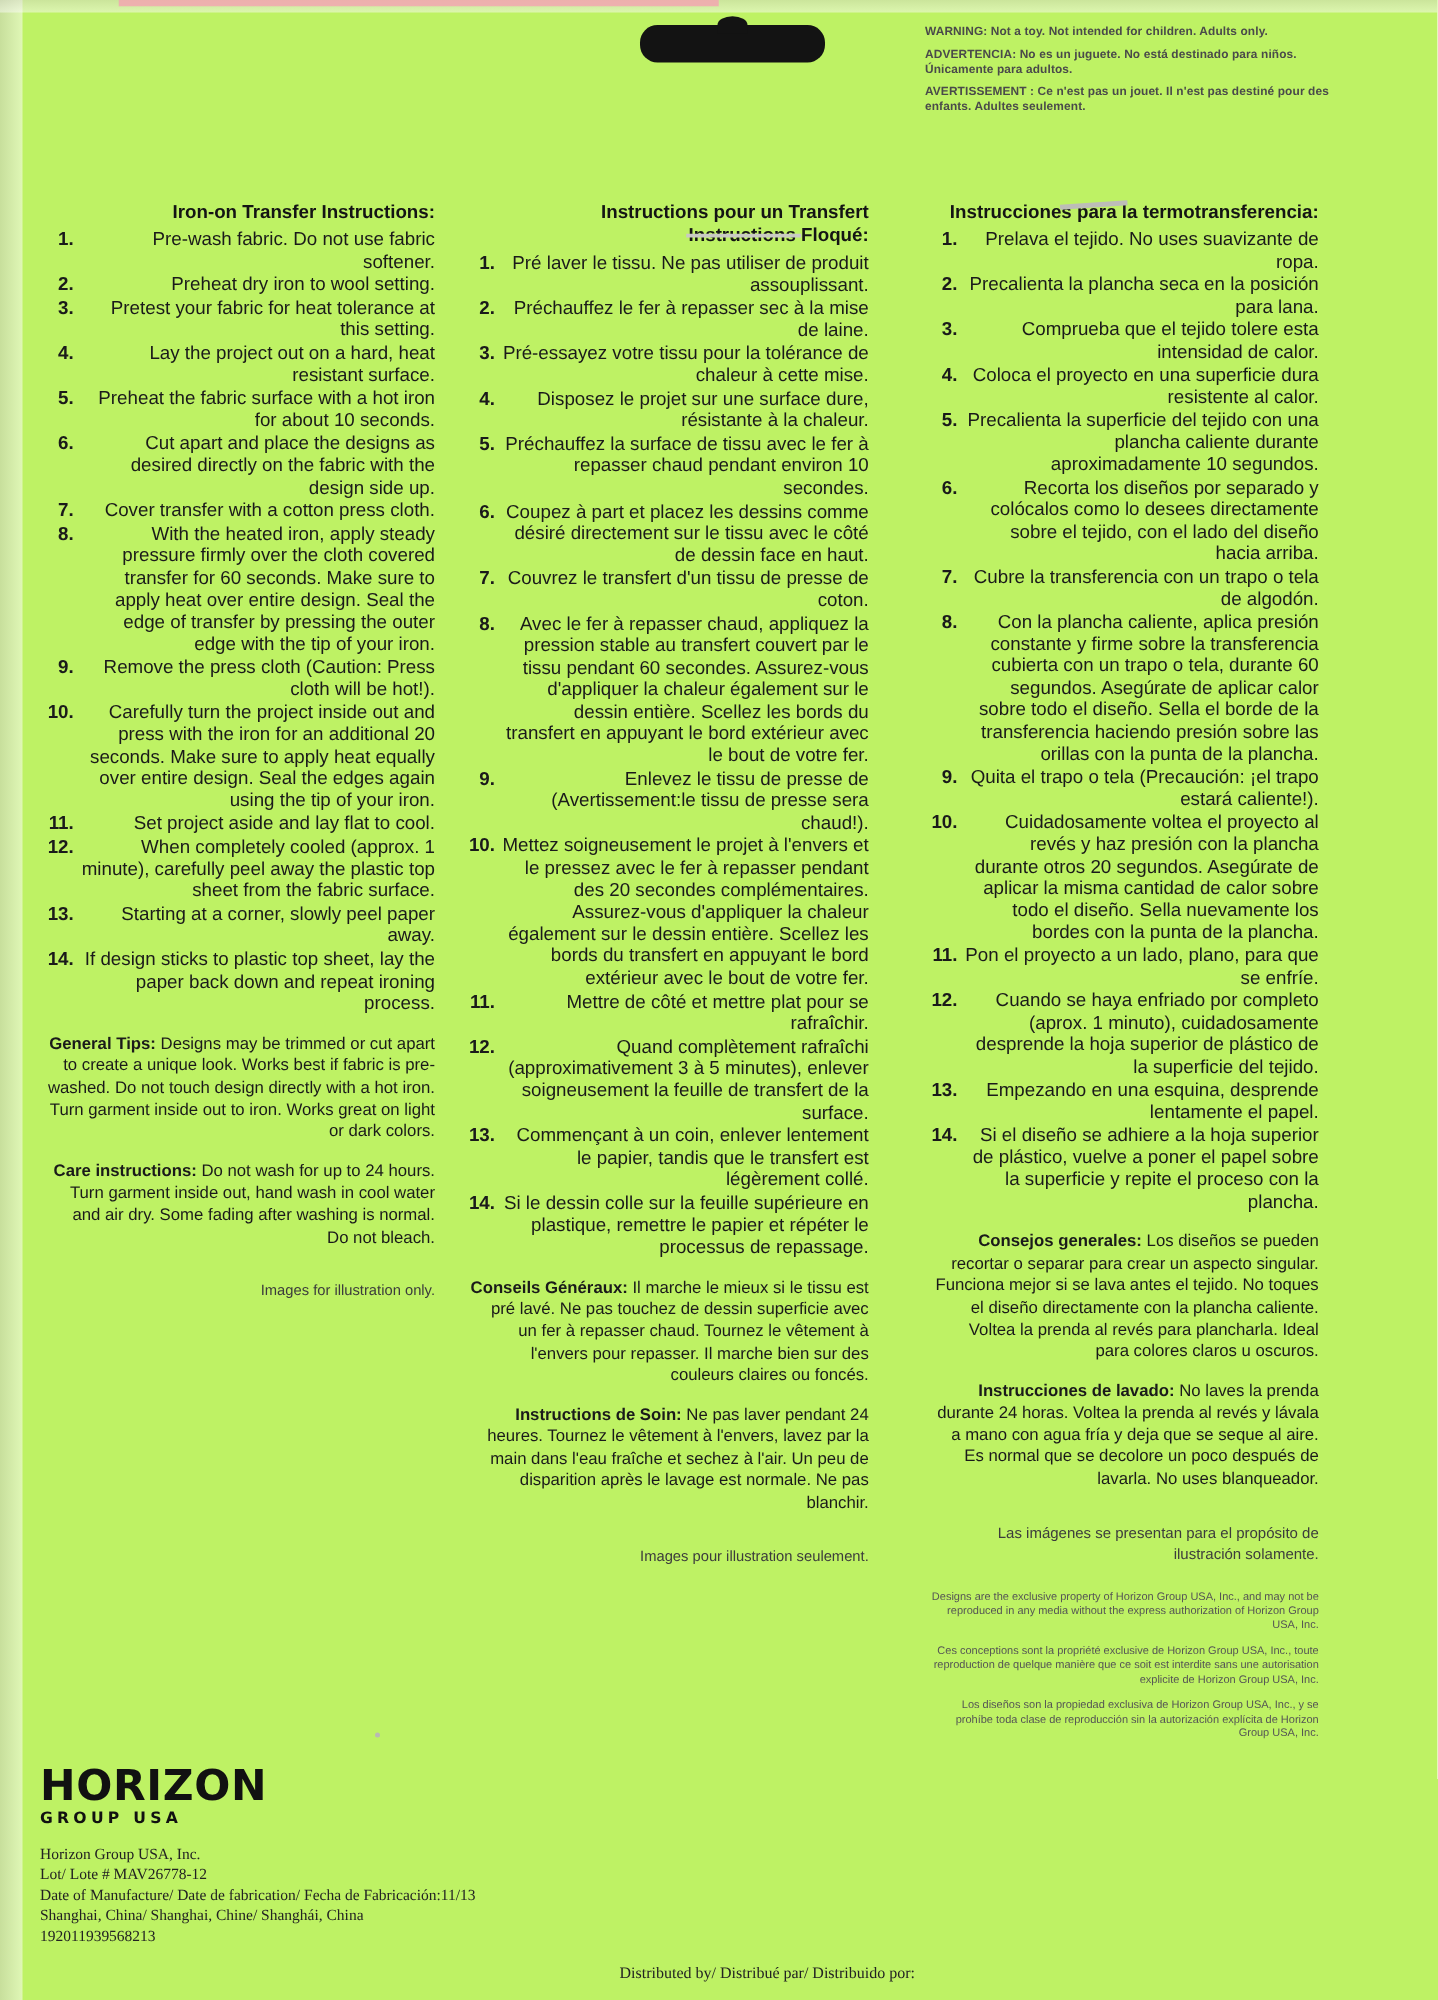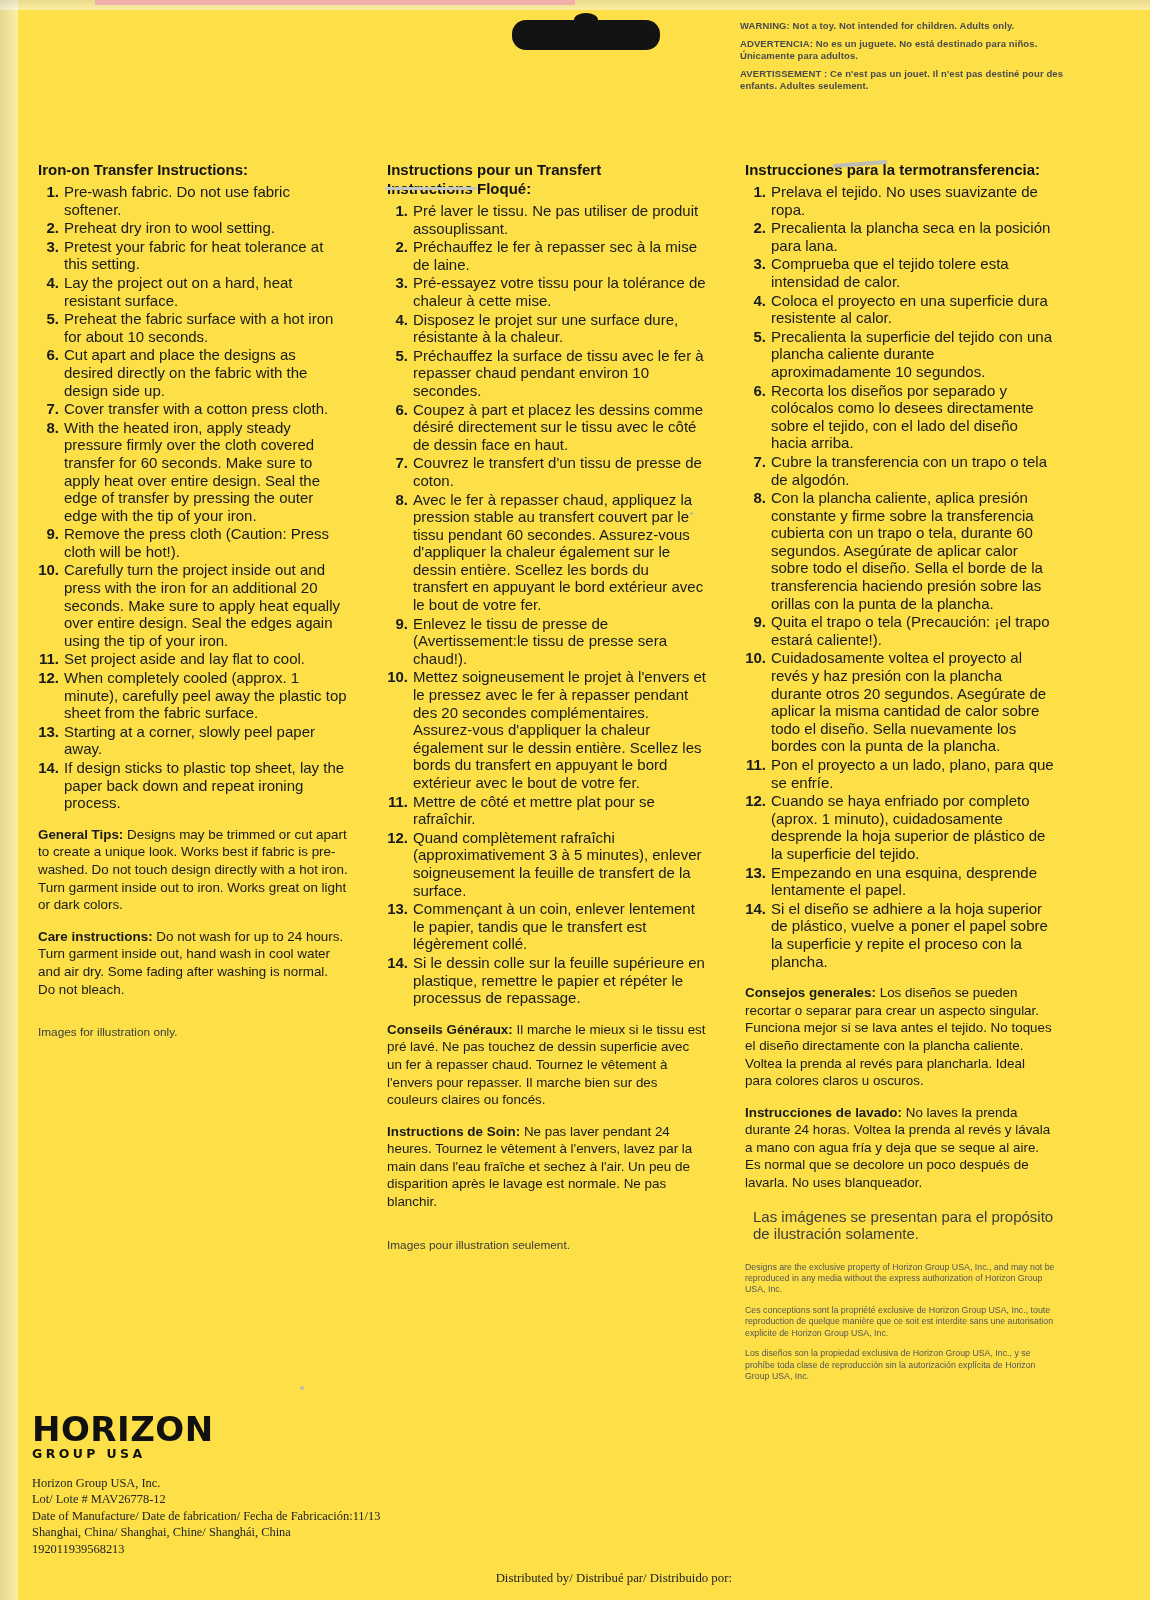--- a/index.html
+++ b/index.html
@@ -11,21 +11,21 @@
     width: 1150px;
     height: 1600px;
     position: relative;
     font-family: "Liberation Sans", sans-serif;
     color: #1a1a1a;
     overflow: hidden;
   }
   .page {
     position: absolute;
     inset: 0;
-    background: #fde047;
+    background: #bef264;
   }
   
   .edge-left {
     position: absolute;
     left: 0; top: 0; bottom: 0; width: 18px;
     background: linear-gradient(to right, #cfcfc9, #fbfbf9);
     opacity: .55;
   }
   .edge-top {
     position: absolute;
@@ -65,23 +65,24 @@
   }
   .warning-box p { margin: 0 0 5px 0; }
 
   .columns {
     position: absolute;
     left: 0; top: 160px; right: 0;
   }
   .col {
     position: absolute;
     top: 0;
+    text-align: right;
   }
   .col-en { left: 38px;  width: 310px; }
-  .col-fr { left: 387px; width: 320px; }
+  .col-fr { left: 375px; width: 320px; }
   .col-es { left: 745px; width: 310px; }
 
   h2.col-title {
     margin: 0 0 4px 0;
     font-size: 15px;
     font-weight: bold;
     line-height: 19px;
     color: #141414;
   }
   .col-fr h2.col-title .smudge {
@@ -137,23 +138,23 @@
   .para .lead {
     font-weight: bold;
   }
   .note {
     margin-top: 26px;
     font-size: 11.8px;
     line-height: 16px;
     color: #3c3c3c;
   }
   .note-es {
-    margin-top: 16px;
+    margin-top: 26px;
     margin-left: 8px;
-    font-size: 15px;
+    font-size: 12px;
     line-height: 17px;
     color: #3c3c3c;
   }
   .legal {
     margin-top: 20px;
     font-size: 8.8px;
     line-height: 11.4px;
     color: #555;
   }
   .legal p { margin: 0 0 9px 0; }

